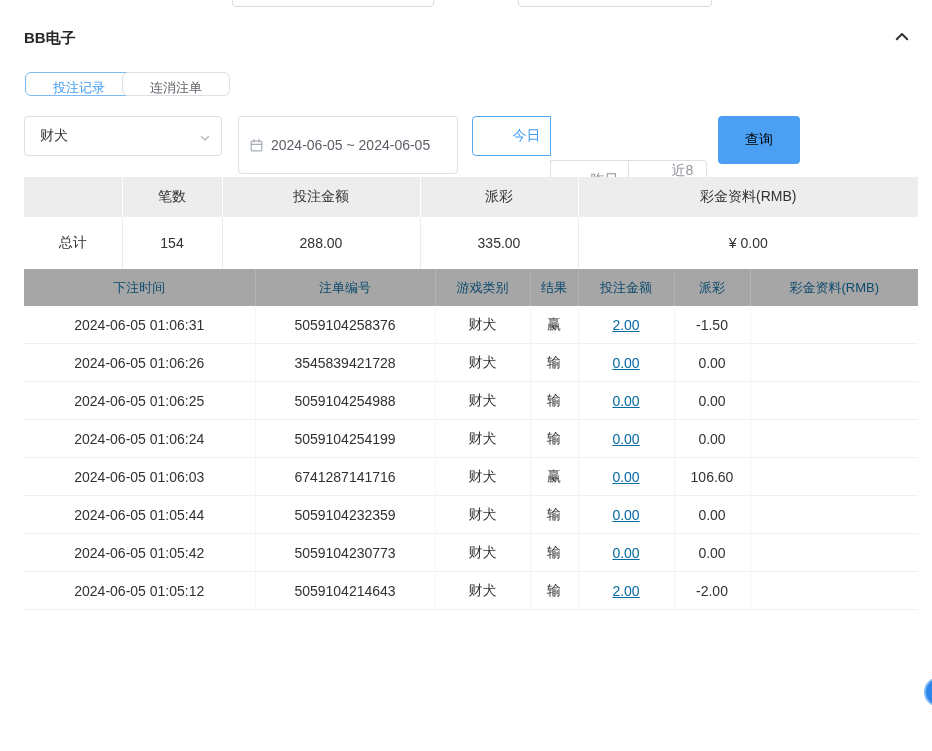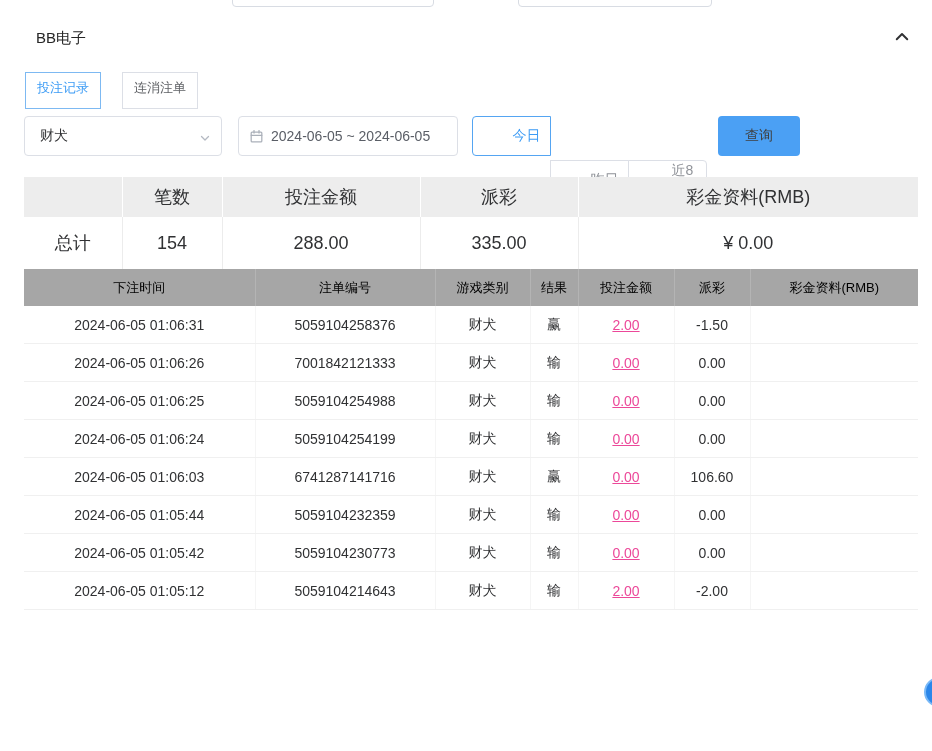--- a/index.html
+++ b/index.html
@@ -4,59 +4,59 @@
 <style>
   html,body{margin:0;padding:0;}
   body{
     position:relative;width:932px;height:751px;overflow:hidden;background:#ffffff;
     font-family:"Liberation Sans","DejaVu Sans",sans-serif;color:#303133;
   }
   .top-input{position:absolute;top:-35px;height:40px;border:1px solid #d8dce3;border-radius:4px;background:#fff;}
   #topInput1{left:232px;width:200px;}
   #topInput2{left:518px;width:192px;}
 
-  .section-title{position:absolute;left:36px;top:29px;font-size:15px;font-weight:400;color:#262626;}
+  .section-title{position:absolute;left:24px;top:29px;font-size:15px;font-weight:700;color:#262626;}
   .collapse-btn{position:absolute;left:890px;top:27px;width:24px;height:24px;display:flex;align-items:center;justify-content:center;cursor:pointer;}
 
-  .tab{position:absolute;top:72px;height:37px;line-height:29px;padding:0 11px;font-size:13px;border-radius:0;background:#fff;cursor:pointer;box-sizing:border-box;}
+  .tab{position:absolute;top:72px;height:24px;line-height:29px;padding:0 27px;font-size:13px;border-radius:6px;background:#fff;cursor:pointer;box-sizing:border-box;}
   .tab-active{left:25px;border:1px solid #7db9f2;color:#3d9cf5;}
   .tab-inactive{left:122px;border:1px solid #dcdfe6;color:#606266;}
 
   .select-box{position:absolute;left:24px;top:116px;width:198px;height:40px;border:1px solid #dcdfe6;border-radius:4px;
     display:flex;align-items:center;padding:0 28px 0 15px;font-size:14px;color:#303133;background:#fff;cursor:pointer;box-sizing:border-box;}
   .select-arrow{position:absolute;right:10px;top:14px;}
 
-  .date-box{position:absolute;left:238px;top:116px;width:220px;height:40px;border:1px solid #dcdfe6;border-radius:4px;
+  .date-box{position:absolute;left:238px;top:116px;width:220px;height:58px;border:1px solid #dcdfe6;border-radius:4px;
     display:flex;align-items:center;gap:7px;padding:0 10px;font-size:14px;color:#5a5e66;background:#fff;box-sizing:border-box;cursor:text;}
 
   .btn-group{position:absolute;left:472px;top:116px;height:40px;display:flex;}
   .range-btn{width:79px;height:40px;font-size:14px;background:#fff;border:1px solid #dcdfe6;color:#909399;
     display:flex;align-items:center;justify-content:center;cursor:pointer;box-sizing:border-box;font-family:inherit;padding-left:36px;}
   .range-btn + .range-btn{margin-left:-1px;margin-top:44px;}
   .range-btn:first-child{border-radius:4px 0 0 4px;}
   .range-btn:last-child{border-radius:0 4px 4px 0;}
   .range-btn.active{border-color:#55a5f2;color:#3d9cf5;position:relative;z-index:2;}
 
-  .search-btn{position:absolute;left:718px;top:116px;width:82px;height:40px;background:#4ba0f4;border:none;border-radius:4px;
-    color:#404040;font-size:14px;cursor:pointer;font-family:inherit;}
+  .search-btn{position:absolute;left:718px;top:116px;width:82px;height:48px;background:#4ba0f4;border:none;border-radius:4px;
+    color:#000000;font-size:14px;cursor:pointer;font-family:inherit;}
 
   table{border-collapse:collapse;table-layout:fixed;}
-  .summary-table{position:absolute;left:24px;top:177px;width:894px;font-size:18px;}
+  .summary-table{position:absolute;left:24px;top:177px;width:894px;font-size:14px;}
   .summary-table th{height:40px;background:#ededed;font-weight:400;color:#303133;text-align:center;border-right:1px solid #ffffff;padding:0;}
   .summary-table th:last-child{border-right:none;}
   .summary-table td{height:52px;background:#fff;text-align:center;color:#303133;border-right:1px solid #ececec;border-bottom:1px solid #ececec;padding:0;}
   .summary-table td:last-child{border-right:none;}
 
   .bet-table{position:absolute;left:24px;top:269px;width:894px;}
-  .bet-table thead th{height:37px;background:#a6a6a6;color:#000000;font-weight:400;font-size:13px;text-align:center;border-right:1px solid #b4b4b4;padding:0;}
+  .bet-table thead th{height:37px;background:#a6a6a6;color:#0c4a6e;font-weight:400;font-size:13px;text-align:center;border-right:1px solid #b4b4b4;padding:0;}
   .bet-table thead th:last-child{border-right:none;}
   .bet-table tbody td{height:37px;font-size:14px;color:#303133;text-align:center;background:#fff;
     border-bottom:1px solid #f0f0f0;border-right:1px solid #f5f5f5;padding:0;}
   .bet-table tbody td:last-child{border-right:none;}
-  .bet-link{color:#ec4899;text-decoration:underline;cursor:pointer;}
+  .bet-link{color:#0369a1;text-decoration:underline;cursor:pointer;}
   td.negative{color:#f25555;}
 
   .floating-btn{position:absolute;left:924px;top:677px;width:30px;height:30px;border-radius:50%;
     background:#2b87ea;border:2px solid #79b9f7;box-sizing:border-box;cursor:pointer;}
 </style>
 </head>
 <body>
 
 <div class="top-input" id="topInput1"></div>
 <div class="top-input" id="topInput2"></div>
@@ -156,21 +156,21 @@
         <td>2024-06-05 01:06:31</td>
         <td>5059104258376</td>
         <td>财犬</td>
         <td>赢</td>
         <td><a class="bet-link" href="javascript:void(0)">2.00</a></td>
         <td class="negative">-1.50</td>
         <td></td>
       </tr>
       <tr>
         <td>2024-06-05 01:06:26</td>
-        <td>7001842121333</td>
+        <td>3545839421728</td>
         <td>财犬</td>
         <td>输</td>
         <td><a class="bet-link" href="javascript:void(0)">0.00</a></td>
         <td>0.00</td>
         <td></td>
       </tr>
       <tr>
         <td>2024-06-05 01:06:25</td>
         <td>5059104254988</td>
         <td>财犬</td>

